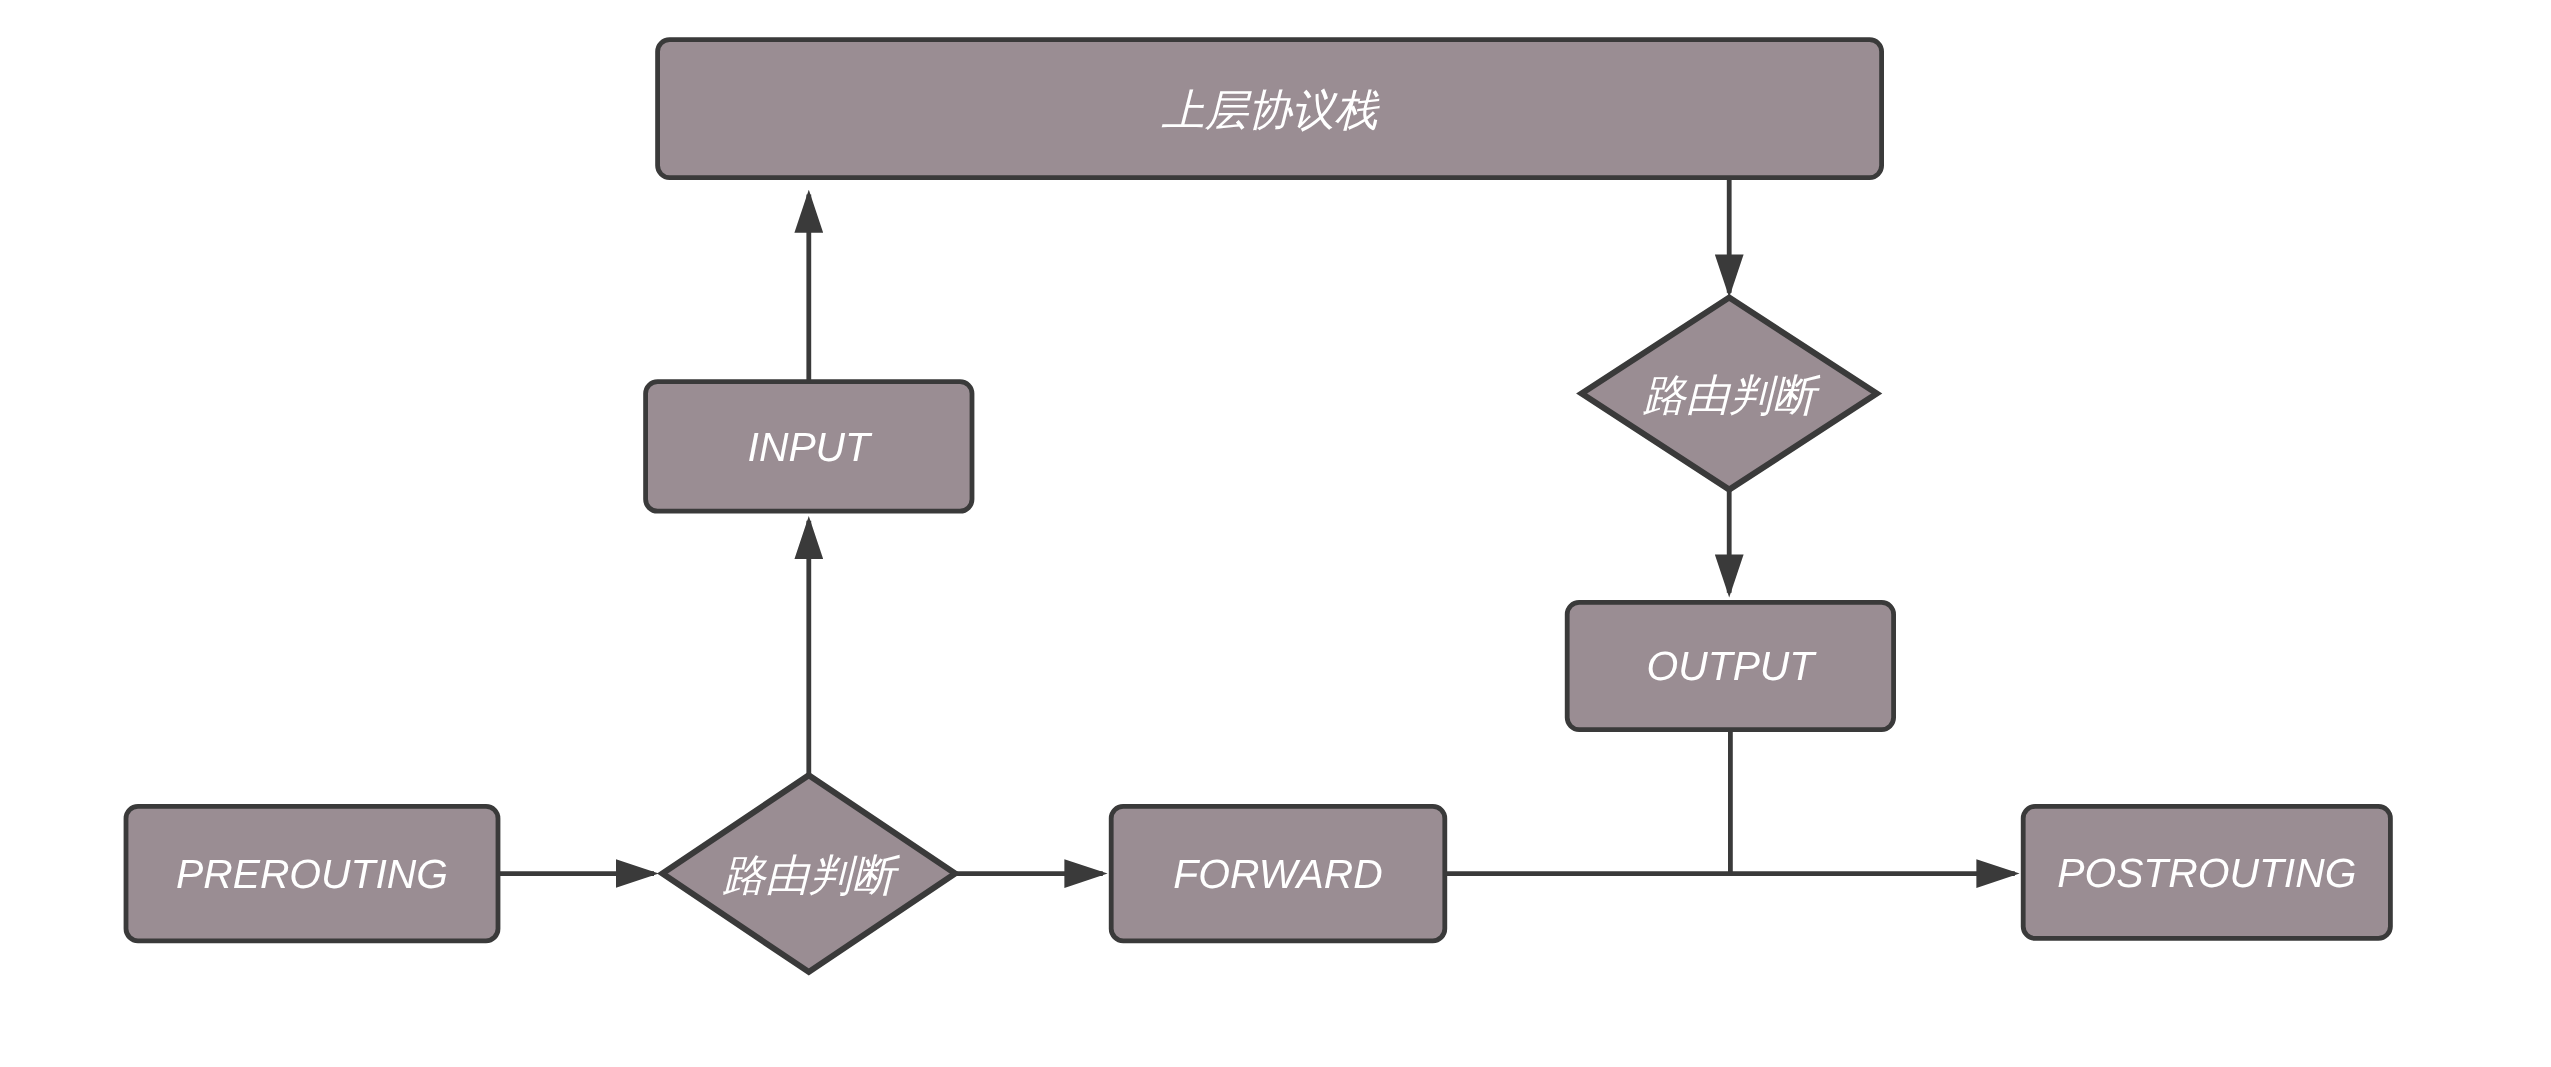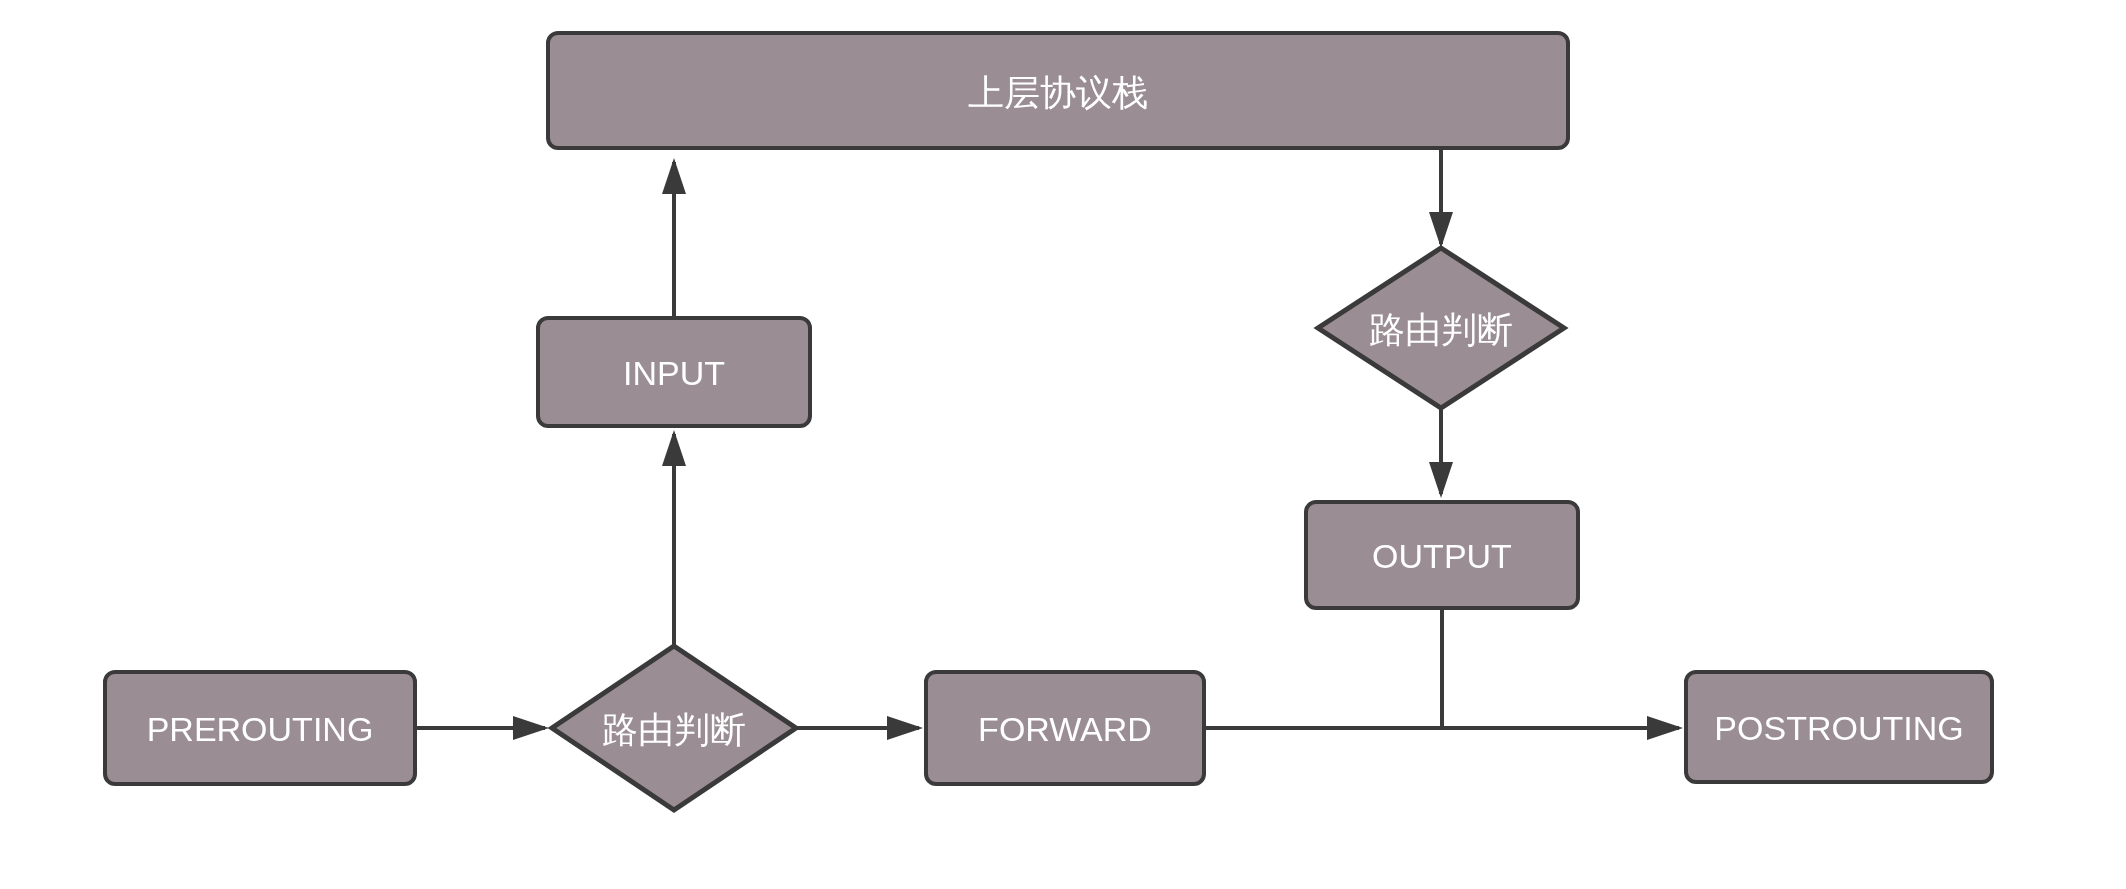--- a/index.html
+++ b/index.html
@@ -13,20 +13,21 @@
   body{
     background:var(--background);
     font-family:"Liberation Sans", sans-serif;
     width:2126px;height:889px;
   }
   .canvas{
     position:relative;
     width:2126px;height:889px;
     background:var(--background);
     overflow:hidden;
+    font-style:italic;
   }
   .canvas svg{display:block;}
   .node-rect{
     fill:var(--node-fill);
     stroke:var(--node-border);
     stroke-width:4;
   }
   .node-diamond{
     fill:var(--node-fill);
     stroke:var(--node-border);

